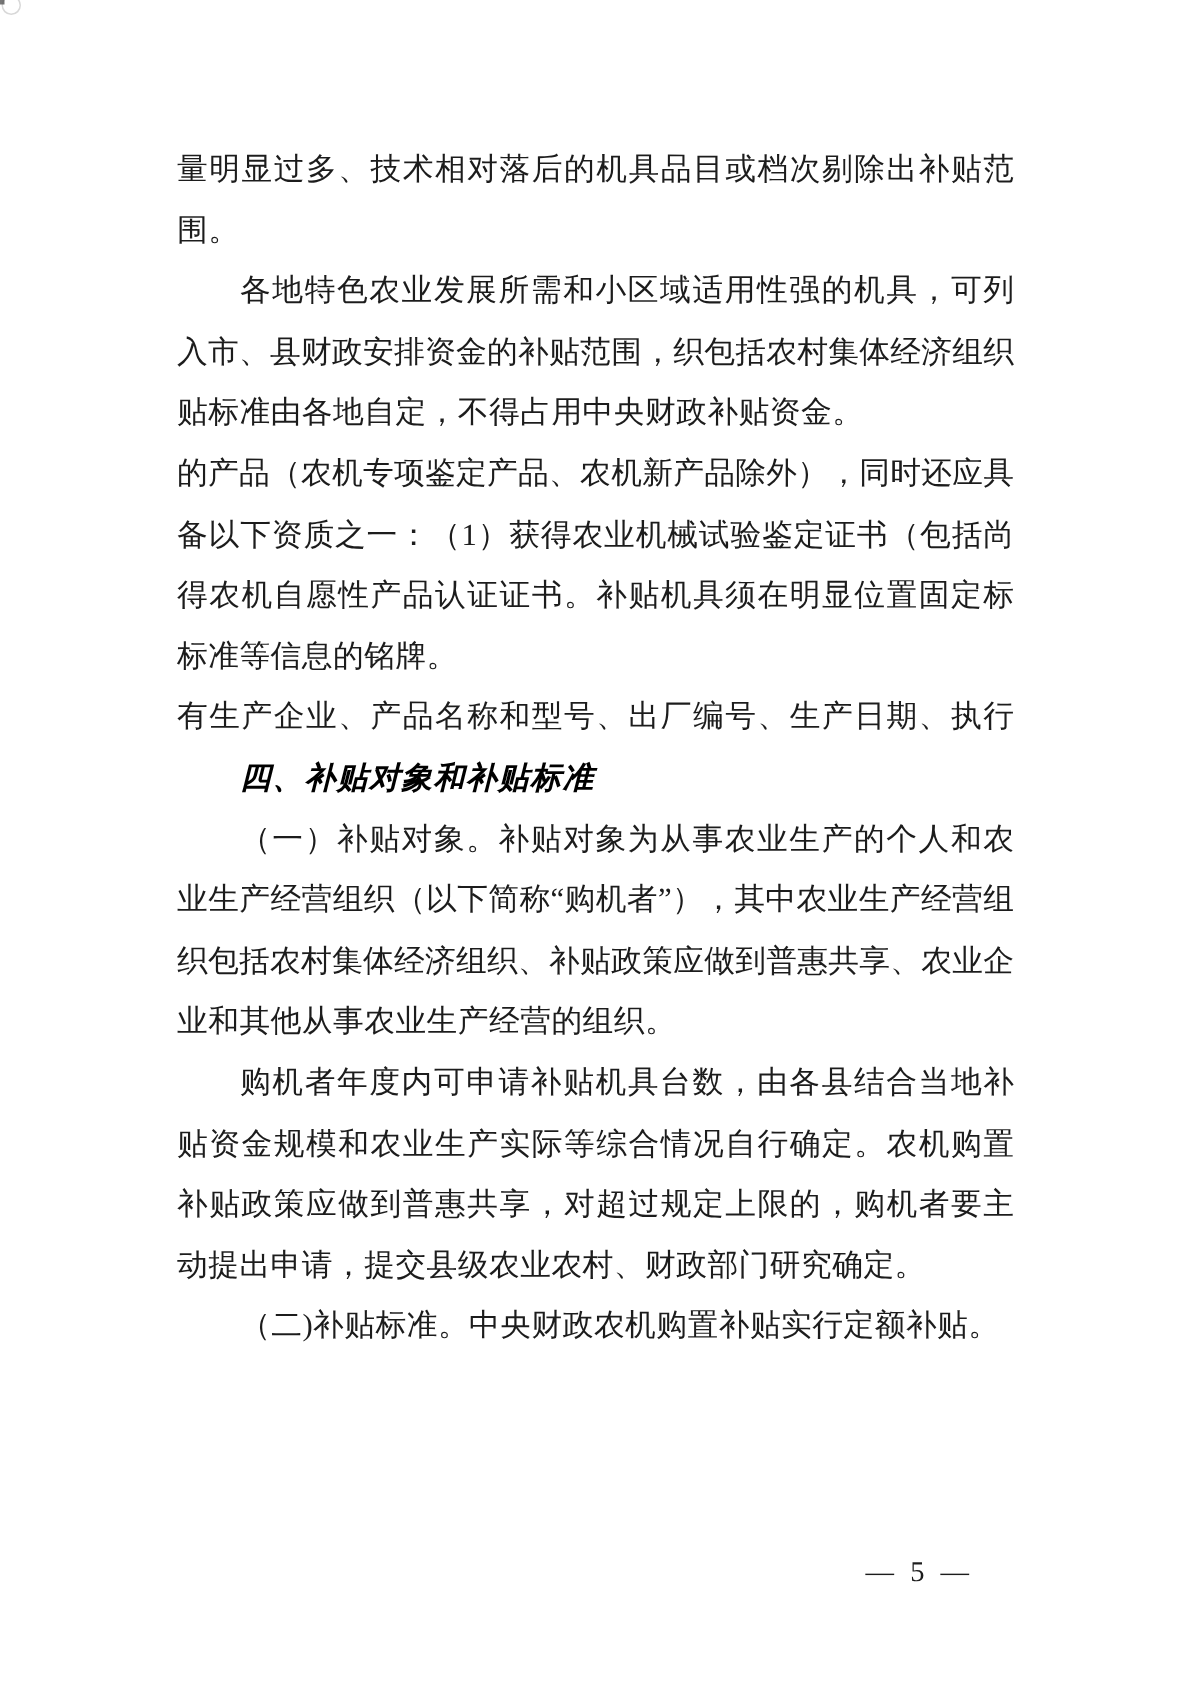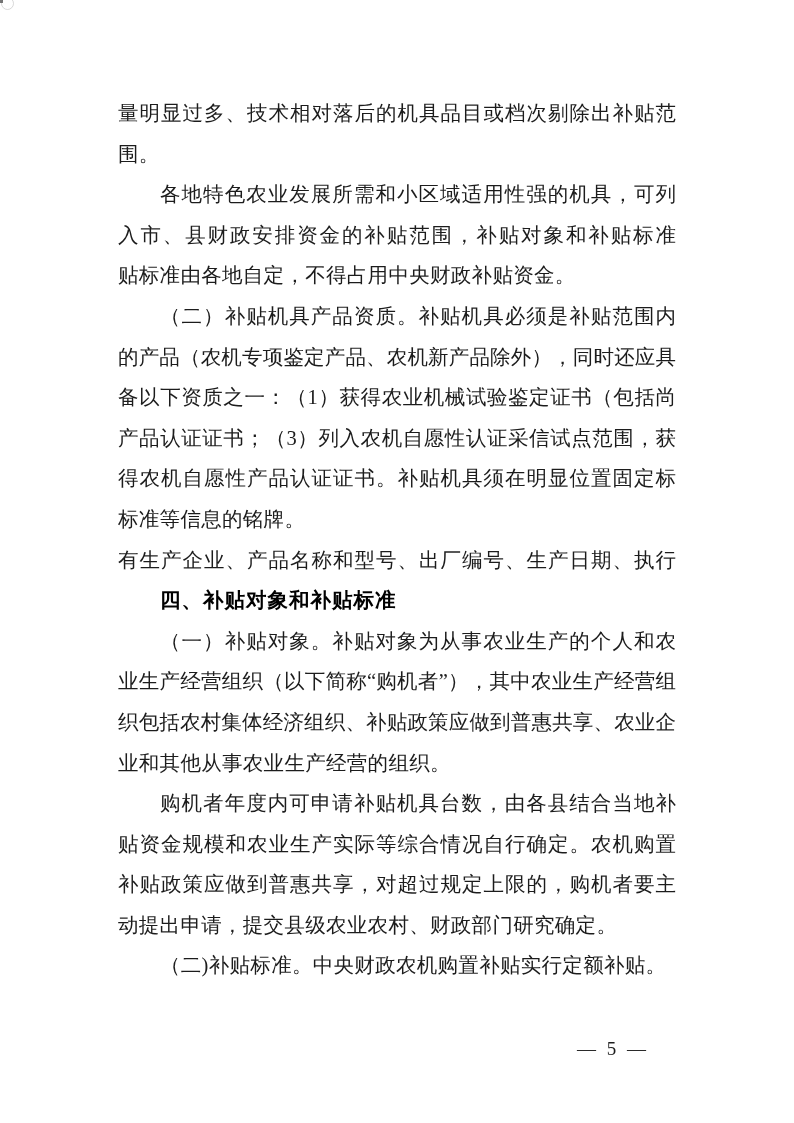--- a/index.html
+++ b/index.html
@@ -58,20 +58,21 @@
     letter-spacing: 0;
   }
   .ind {
     text-indent: 42px;
   }
   .heading {
     font-family: "Liberation Sans", "DejaVu Sans", sans-serif;
     font-weight: bold;
     color: #000000;
     letter-spacing: 1px;
+    font-style: italic;
   }
   .page-number {
     position: absolute;
     top: 1036px;
     left: 577px;
     font-size: 19px;
     line-height: 26px;
     letter-spacing: 3px;
     color: #1c1c1c;
     font-family: "Liberation Serif", "DejaVu Serif", serif;
@@ -82,26 +83,24 @@
 
 <div class="page">
 
   <div class="corner-artifact"></div>
   <div class="corner-dot"></div>
 
   <div class="content">
     <div class="line just">量明显过多、技术相对落后的机具品目或档次剔除出补贴范</div>
     <div class="line">围。</div>
     <div class="line ind just">各地特色农业发展所需和小区域适用性强的机具，可列</div>
-    <div class="line just">入市、县财政安排资金的补贴范围，补贴对象和补贴标准</div>
+    <div class="line just">入市、县财政安排资金的补贴范围，织包括农村集体经济组织</div>
     <div class="line">贴标准由各地自定，不得占用中央财政补贴资金。</div>
-    <div class="line ind just">（二）补贴机具产品资质。补贴机具必须是补贴范围内</div>
     <div class="line just">的产品（农机专项鉴定产品、农机新产品除外），同时还应具</div>
     <div class="line just">备以下资质之一：（1）获得农业机械试验鉴定证书（包括尚</div>
-    <div class="line just">产品认证证书；（3）列入农机自愿性认证采信试点范围，获</div>
     <div class="line just">得农机自愿性产品认证证书。补贴机具须在明显位置固定标</div>
     <div class="line">标准等信息的铭牌。</div>
     <div class="line just">有生产企业、产品名称和型号、出厂编号、生产日期、执行</div>
     <div class="line ind heading">四、补贴对象和补贴标准</div>
     <div class="line ind just">（一）补贴对象。补贴对象为从事农业生产的个人和农</div>
     <div class="line just">业生产经营组织（以下简称“购机者”），其中农业生产经营组</div>
     <div class="line just">织包括农村集体经济组织、补贴政策应做到普惠共享、农业企</div>
     <div class="line">业和其他从事农业生产经营的组织。</div>
     <div class="line ind just">购机者年度内可申请补贴机具台数，由各县结合当地补</div>
     <div class="line just">贴资金规模和农业生产实际等综合情况自行确定。农机购置</div>

